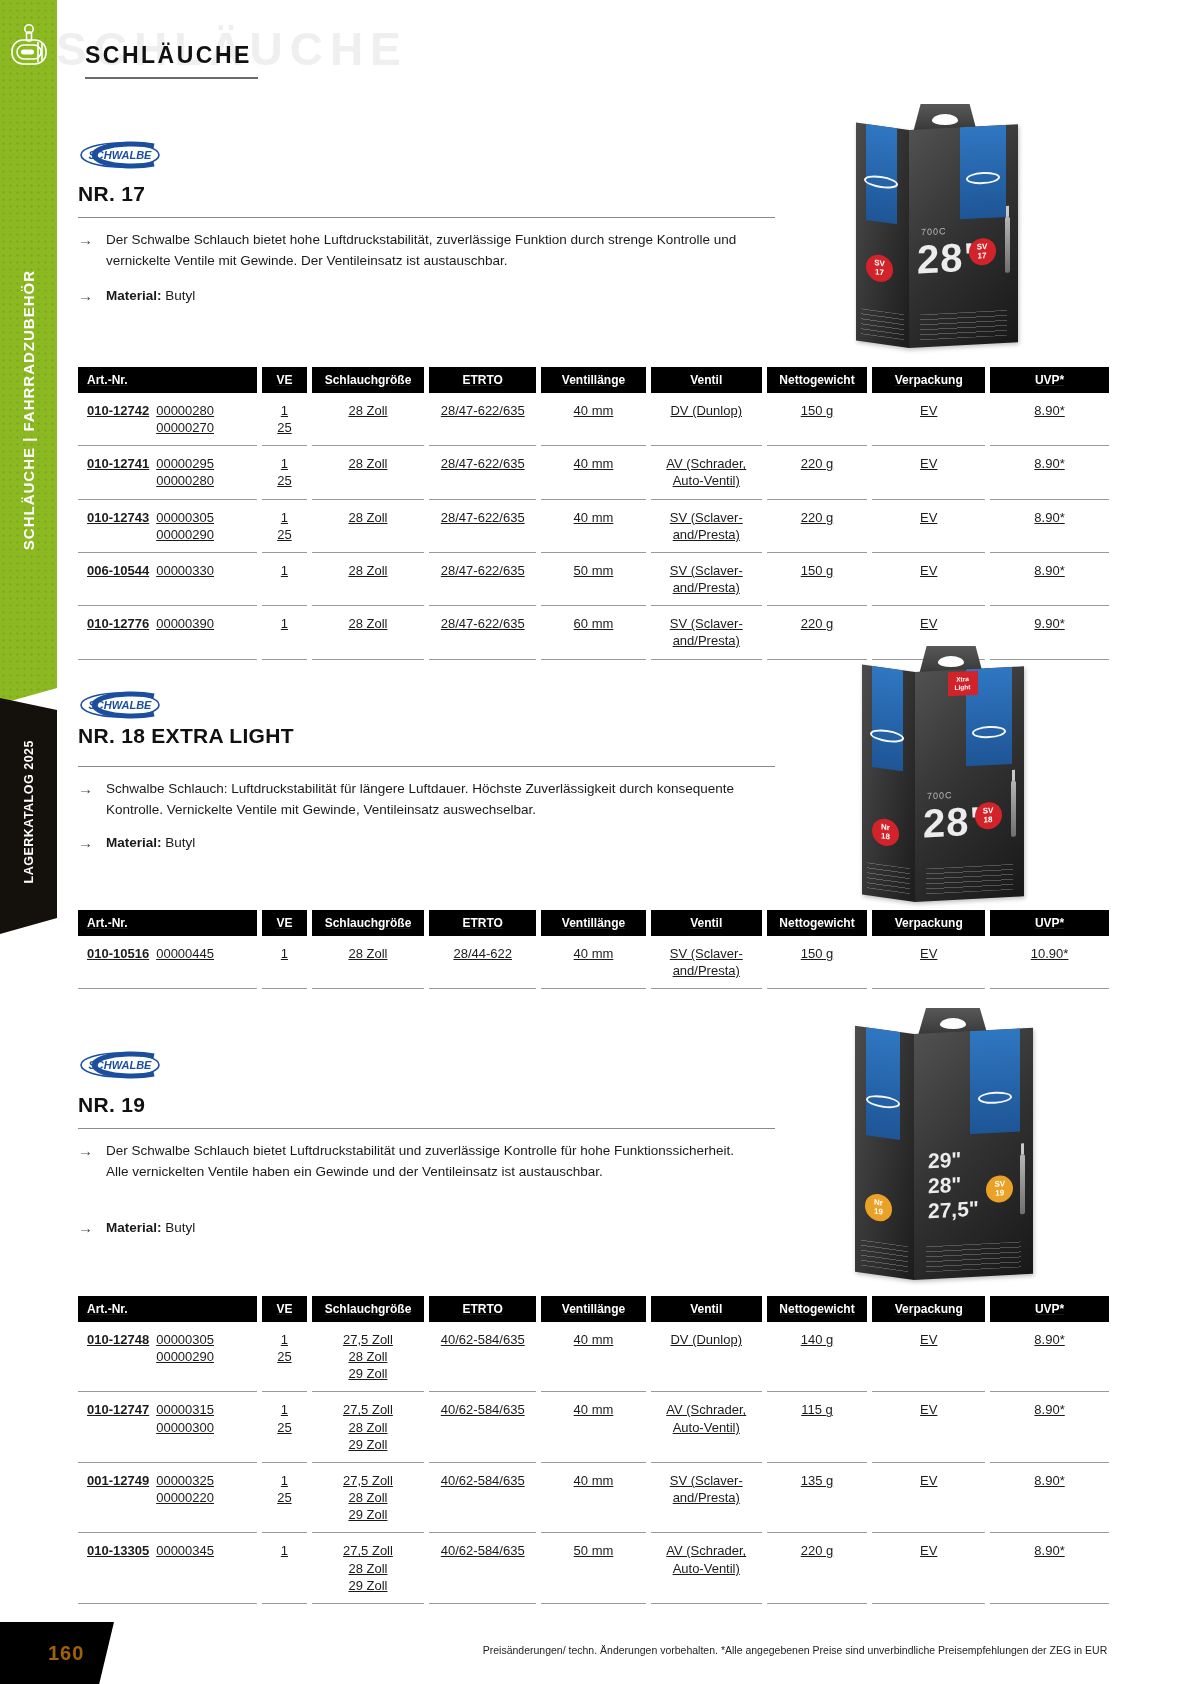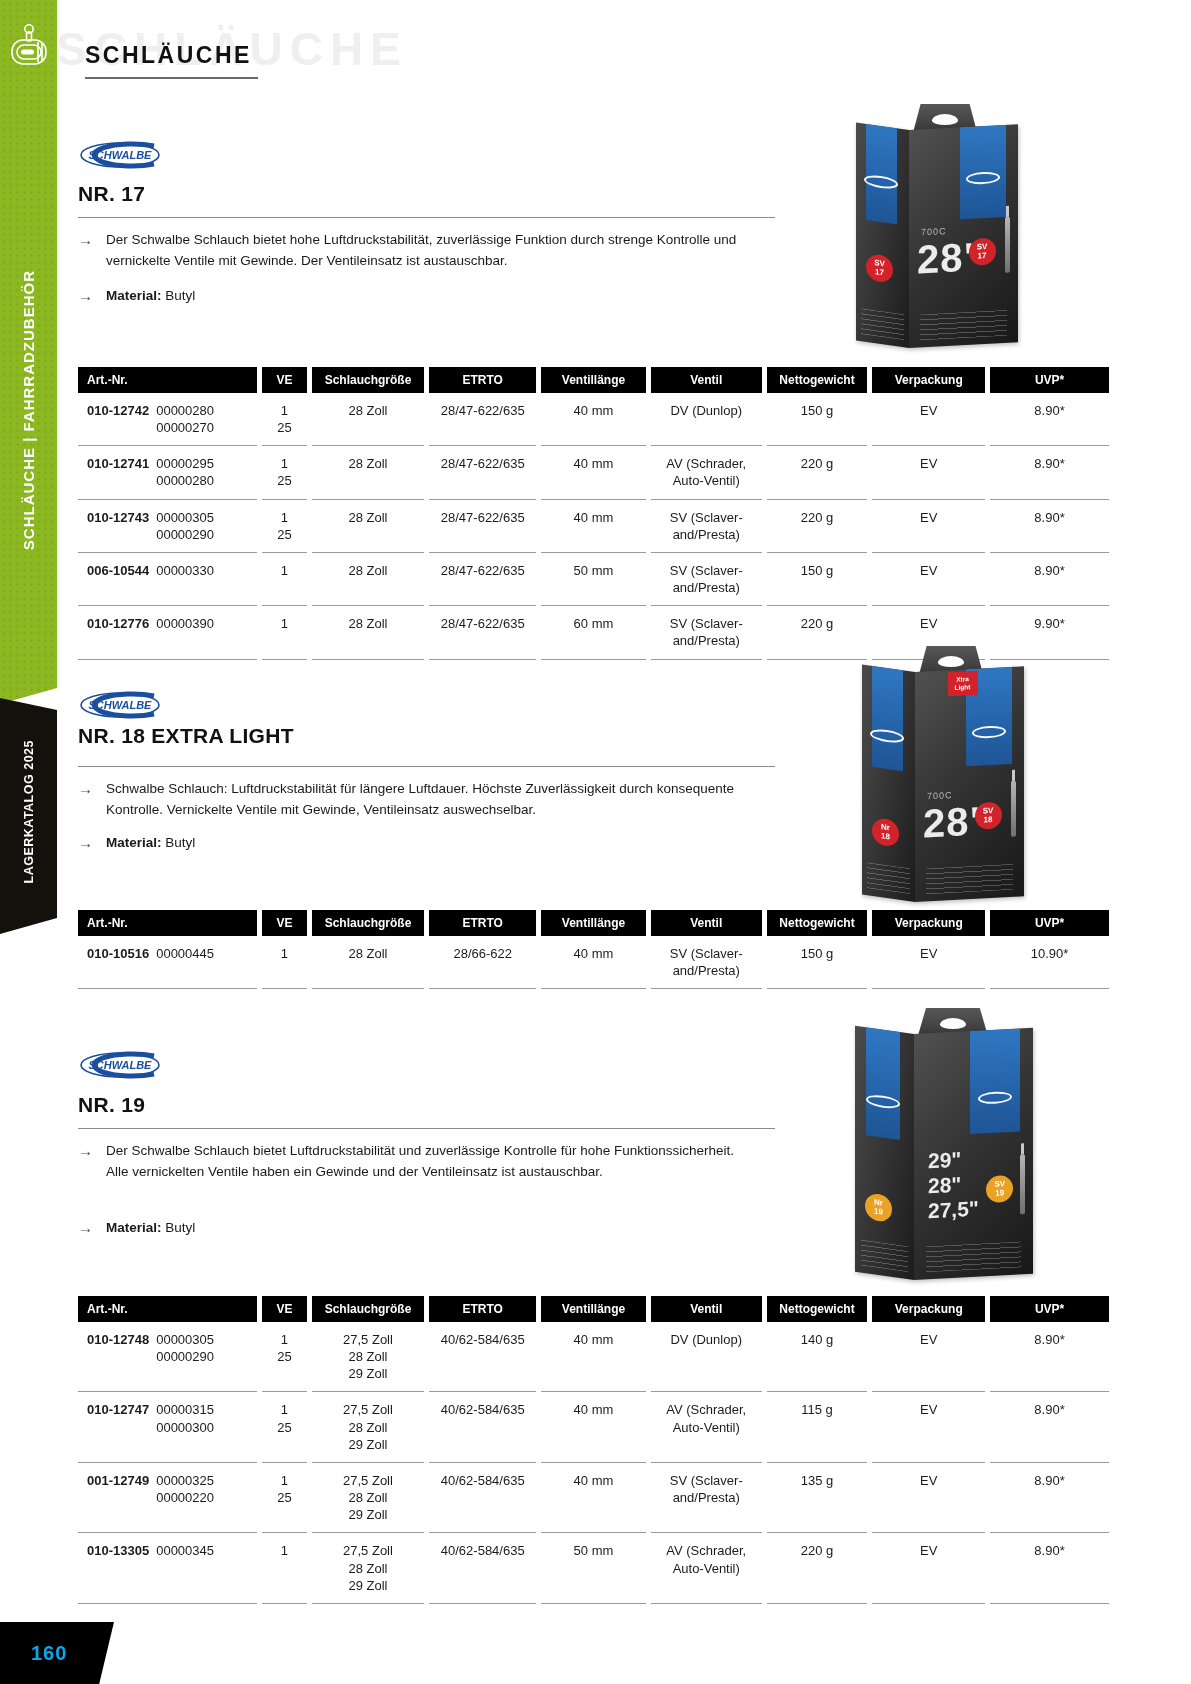--- a/index.html
+++ b/index.html
@@ -47,21 +47,21 @@
   
   .abs { position:absolute; }
   .slogo { width:84px; height:30px; }
   .sec-head { font-size:21px; font-weight:bold; color:#111; letter-spacing:.3px; }
   .sec-rule { width:697px; height:1px; background:#8a8a8a; }
   .bullet { display:flex; gap:13px; width:660px; font-size:13.5px; line-height:1.55; }
   .bullet .arr { color:#4a4a4a; font-size:15px; line-height:1.35; }
   .bullet b { font-weight:bold; }
 
   
-  table.prod { border-collapse:separate; border-spacing:5px 0; width:1041px; table-layout:fixed; margin-left:-5px; }
+  table.prod { border-collapse:separate; border-spacing:5px 0; width:1041px; table-layout:fixed; margin-left:-5px;text-decoration:underline; }
   table.prod th {
     background:#000; color:#fff; font-size:12px; font-weight:bold;
     height:26px; padding:0 4px; text-align:center; vertical-align:middle;
   }
   table.prod th.l { text-align:left; padding-left:9px; }
   table.prod td {
     vertical-align:top; padding:9px 3px 9px 3px; border-bottom:1px solid #9a9a9a;
     font-size:13px; line-height:1.32; text-align:center; color:#1c1c1c;
   }
   table.prod td.c-art { text-align:left; padding-left:9px; }
@@ -97,21 +97,21 @@
   .size-multi { font-size:21px; line-height:1.18; text-align:left; }
   .valve { position:absolute; width:5px; background:linear-gradient(#b5b5b5,#6f6f6f); border-radius:2px; }
   .valve:before { content:""; position:absolute; left:1px; top:-11px; width:3px; height:11px; background:#c9c9c9; }
   .xtag { position:absolute; background:#d2232a; color:#fff; font-size:6.5px; font-weight:bold; text-align:center; line-height:1.25; padding:4px 2px; width:30px; }
   .finelines { position:absolute; bottom:7px; left:10%; right:10%; height:26px;
     background:repeating-linear-gradient(to bottom, rgba(255,255,255,.45) 0 1px, transparent 1px 5px); opacity:.5; }
 
   
   .page-num-box { position:absolute; left:0; top:1622px; width:114px; height:62px; background:#000;
     clip-path:polygon(0 0,100% 0,87% 100%,0 100%); display:flex; align-items:center; }
-  .page-num-box span { color:#0ea5e9; font-weight:bold; font-size:20px; letter-spacing:1px; padding-left:31px; }
+  .page-num-box span { color:#a16207; font-weight:bold; font-size:20px; letter-spacing:1px; padding-left:48px; }
   .footer-note { position:absolute; left:400px; top:1644px; width:790px; text-align:center; font-size:10.5px; color:#222; }
 </style>
 </head>
 <body>
 
 <div class="page">
 
   <div class="side-green"></div>
   <div class="side-black"></div>
   <svg class="tube-icon" width="40" height="54" viewBox="0 0 40 54">
@@ -391,21 +391,21 @@
                 <div>00000445</div>
               </span>
             </div>
           </td>
           <td>
             <div>1</div>
           </td>
           <td>
             <div>28 Zoll</div>
           </td>
-          <td>28/66-622</td>
+          <td>28/44-622</td>
           <td>40 mm</td>
           <td>
             <div>SV (Sclaver-</div>
             <div>and/Presta)</div>
           </td>
           <td>150 g</td>
           <td>EV</td>
           <td>10.90*</td>
         </tr>
       </tbody>
@@ -631,14 +631,15 @@
           </div>
         <div class="valve" style="right:8px;top:126px;height:60px"></div>
         <div class="finelines"></div>
       </div>
     </div>
   </div>
 
   <div class="page-num-box">
     <span>160</span>
   </div>
+  <div class="footer-note">Preisänderungen/ techn. Änderungen vorbehalten. *Alle angegebenen Preise sind unverbindliche Preisempfehlungen der ZEG in EUR</div>
 
 </div>
 
 </body></html>

